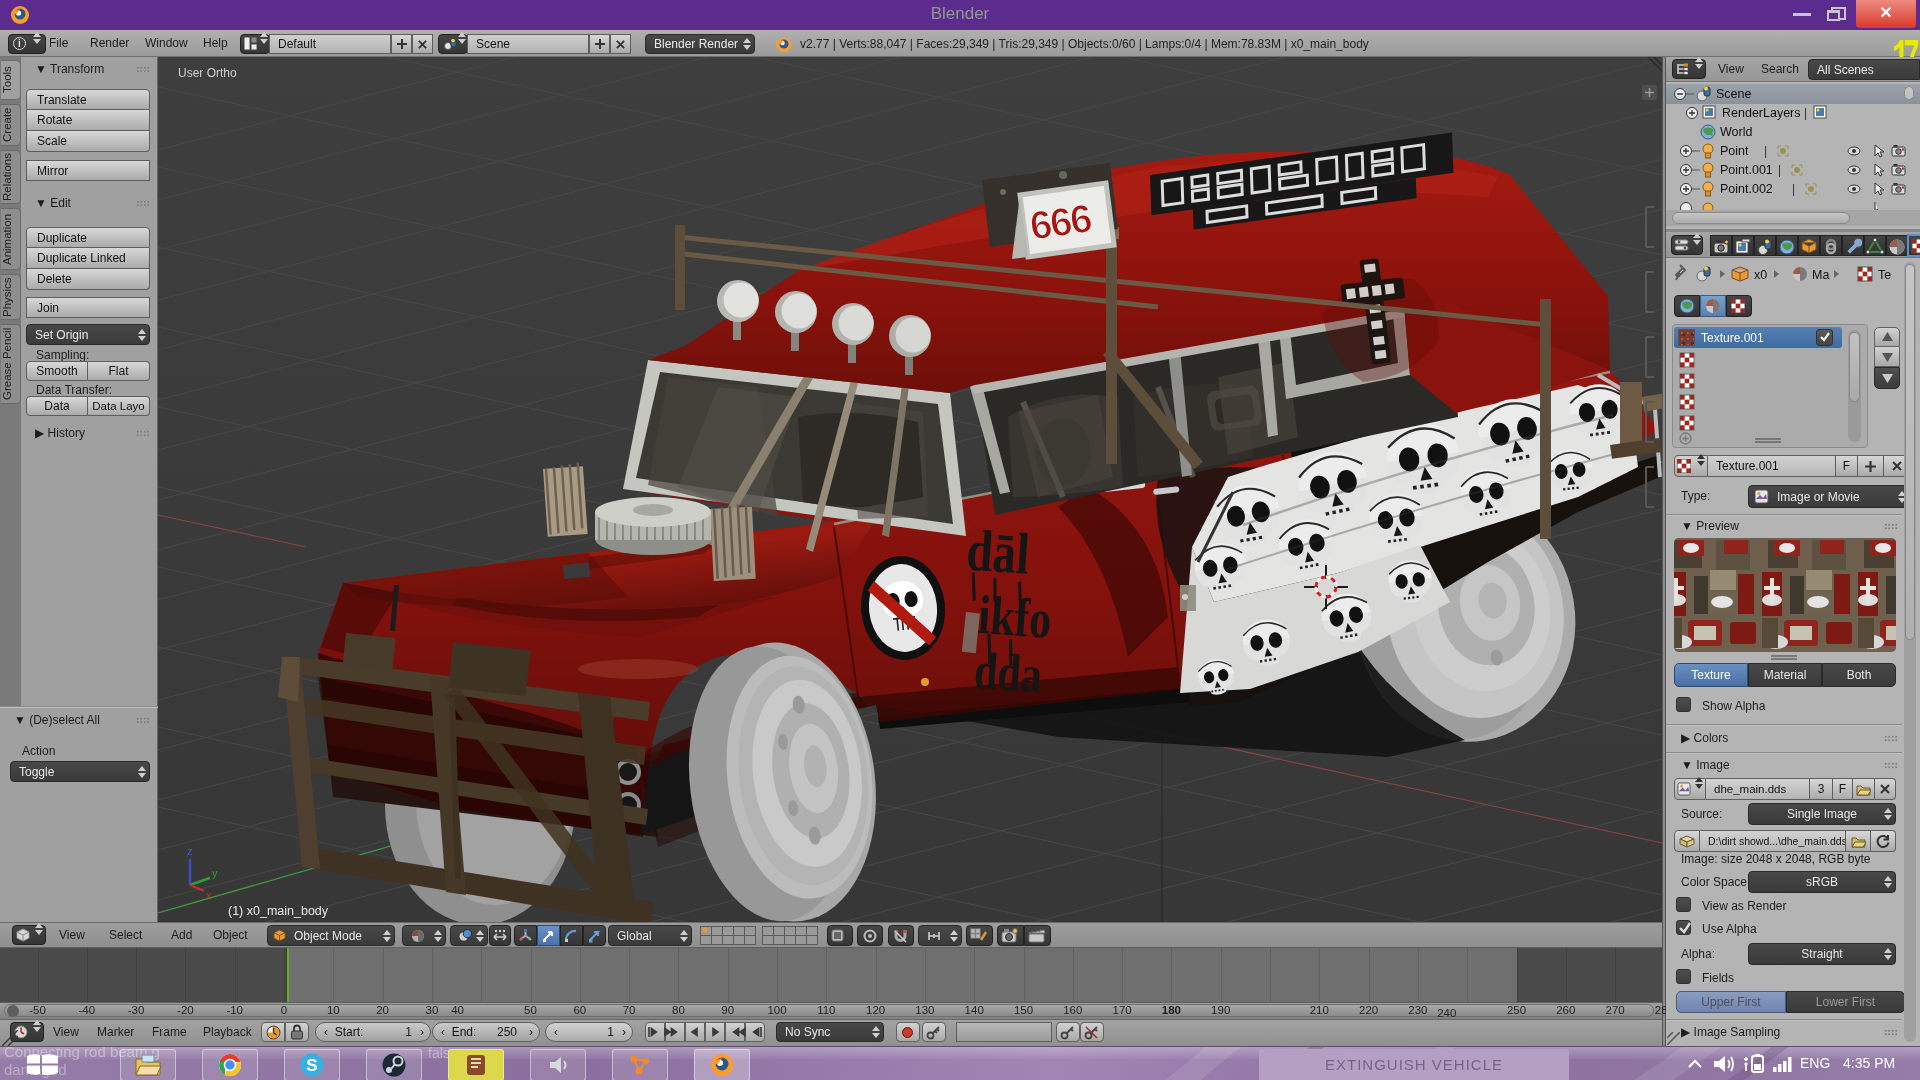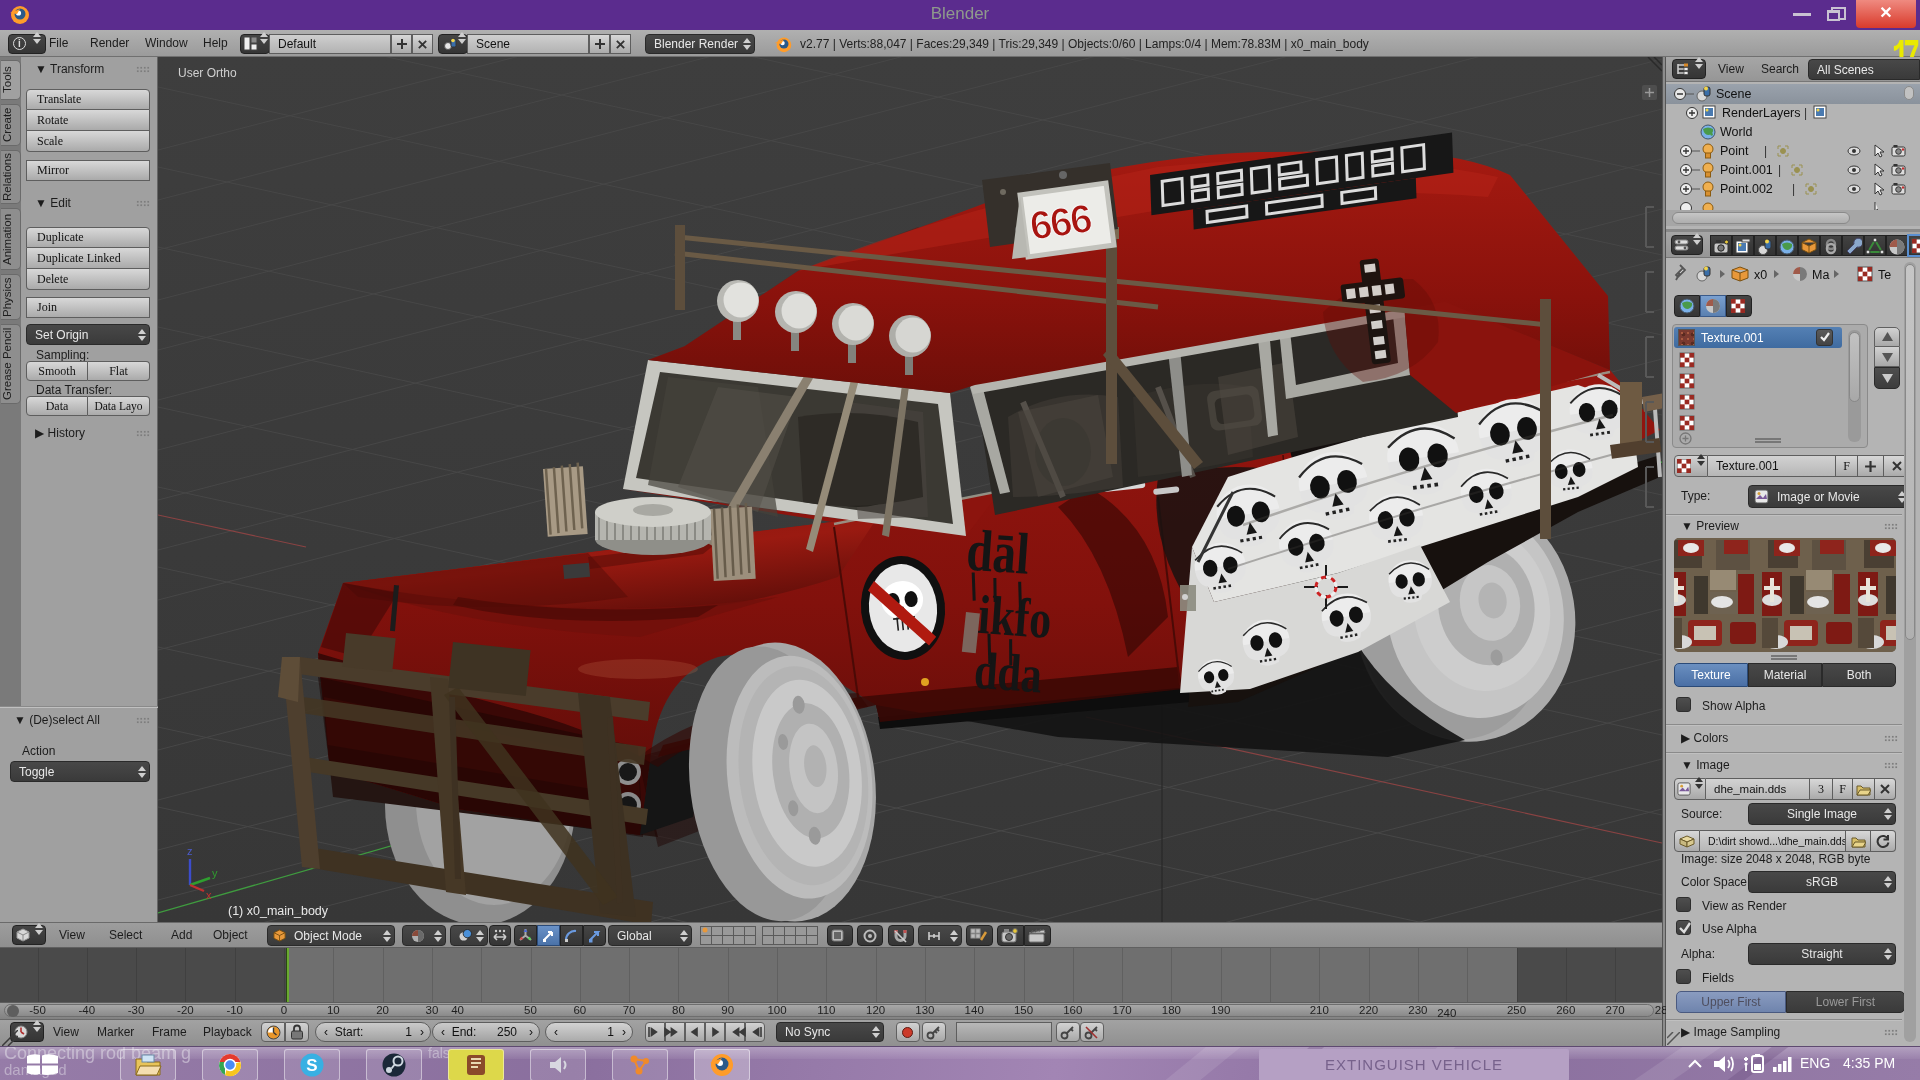--- a/index.html
+++ b/index.html
@@ -3,21 +3,21 @@
 <meta charset="utf-8">
 <style>
   html,body{margin:0;padding:0;width:1920px;height:1080px;overflow:hidden;
     font-family:"Liberation Sans",sans-serif;}
   *{box-sizing:border-box;}
   .abs{position:absolute;}
   
   .btn{position:absolute;background:linear-gradient(#d8d8d8,#aaaaaa);
     border:1px solid #5e5e5e;border-radius:0;color:#111;
     font-size:12px;display:flex;align-items:center;padding-left:8px;}
-  .btnc{justify-content:center;padding-left:0;font-family:Liberation Serif, serif;}
+  .btnc{justify-content:center;padding-left:0;}
   .dd{position:absolute;background:linear-gradient(#484848,#3a3a3a);
     border:1px solid #2a2a2a;border-radius:4px;color:#e8e8e8;
     font-size:12px;display:flex;align-items:center;padding-left:8px;}
   .dar{position:absolute;right:4px;top:50%;transform:translateY(-50%);
     width:8px;height:12px;}
   .dar:before{content:"";position:absolute;left:1px;top:0;
     border-left:4px solid transparent;border-right:4px solid transparent;
     border-bottom:5px solid #cfcfcf;}
   .dar:after{content:"";position:absolute;left:1px;bottom:0;
     border-left:4px solid transparent;border-right:4px solid transparent;
@@ -724,21 +724,21 @@
       <div style="position: absolute; top: 1px; width: 60px; text-align: center; left: 648.4px;">80</div>
       <div style="position: absolute; top: 1px; width: 60px; text-align: center; left: 697.7px;">90</div>
       <div style="position: absolute; top: 1px; width: 60px; text-align: center; left: 747px;">100</div>
       <div style="position: absolute; top: 1px; width: 60px; text-align: center; left: 796.3px;">110</div>
       <div style="position: absolute; top: 1px; width: 60px; text-align: center; left: 845.6px;">120</div>
       <div style="position: absolute; top: 1px; width: 60px; text-align: center; left: 894.9px;">130</div>
       <div style="position: absolute; top: 1px; width: 60px; text-align: center; left: 944.2px;">140</div>
       <div style="position: absolute; top: 1px; width: 60px; text-align: center; left: 993.5px;">150</div>
       <div style="position: absolute; top: 1px; width: 60px; text-align: center; left: 1042.8px;">160</div>
       <div style="position: absolute; top: 1px; width: 60px; text-align: center; left: 1092.1px;">170</div>
-      <div style="position: absolute; top: 1px; width: 60px; text-align: center; left: 1141.4px;">180</div>
+      <div style="position: absolute; top: 1px; width: 60px; text-align: center; left: 1141.4px; font-weight: bold;">180</div>
       <div style="position: absolute; top: 1px; width: 60px; text-align: center; left: 1190.7px;">190</div>
       <div style="position: absolute; top: 1px; width: 60px; text-align: center; left: 1240px; margin-top: 38px;">200</div>
       <div style="position: absolute; top: 1px; width: 60px; text-align: center; left: 1289.3px;">210</div>
       <div style="position: absolute; top: 1px; width: 60px; text-align: center; left: 1338.6px;">220</div>
       <div style="position: absolute; top: 1px; width: 60px; text-align: center; left: 1387.9px;">230</div>
       <div style="position: absolute; top: 4px; width: 60px; text-align: left; left: 1437.2px;">240</div>
       <div style="position: absolute; top: 1px; width: 60px; text-align: center; left: 1486.5px;">250</div>
       <div style="position: absolute; top: 1px; width: 60px; text-align: center; left: 1535.8px;">260</div>
       <div style="position: absolute; top: 1px; width: 60px; text-align: center; left: 1585.1px;">270</div>
       <div style="position: absolute; top: 1px; width: 60px; text-align: center; left: 1634.4px;">280</div>
@@ -1312,21 +1312,21 @@
         <path d="M1150 60 L1260 -30"></path>
         <path d="M1600 70 L1760 -40"></path>
         <path d="M1380 60 L1480 -30" stroke-width="12"></path>
       </g>
       <g stroke="rgba(90,60,110,0.25)" stroke-width="10">
         <path d="M1250 60 L1350 -30"></path>
         <path d="M1700 60 L1820 -30"></path>
       </g>
     </svg>
 
-  <div class="abs" style="left:4px;top:-4px;color:rgba(225,222,232,0.55);font-size:18px;">Connecting rod beam g</div>
+  <div class="abs" style="left:4px;top:-4px;color:rgba(225,222,232,0.55);font-size:15px;">Connecting rod beam g</div>
   <div class="abs" style="left:4px;top:14px;color:rgba(225,222,232,0.5);font-size:15px;">damaged</div>
   <div class="abs" style="left:428px;top:-2px;color:rgba(225,222,232,0.5);font-size:14px;">false</div>
 
   <svg class="abs" style="left:26px;top:5px;" width="34" height="26" viewBox="0 0 34 26">
     <g fill="#fff">
         <path d="M1 4 Q7 1 14 3 V11.5 H1 Z"></path>
         <path d="M16 3.4 Q24 1 32 4 V11.5 H16 Z"></path>
         <path d="M1 13.5 H14 V22 Q7 24 1 21 Z"></path>
         <path d="M16 13.5 H32 V21 Q24 24 16 22.6 Z"></path>
       </g>

